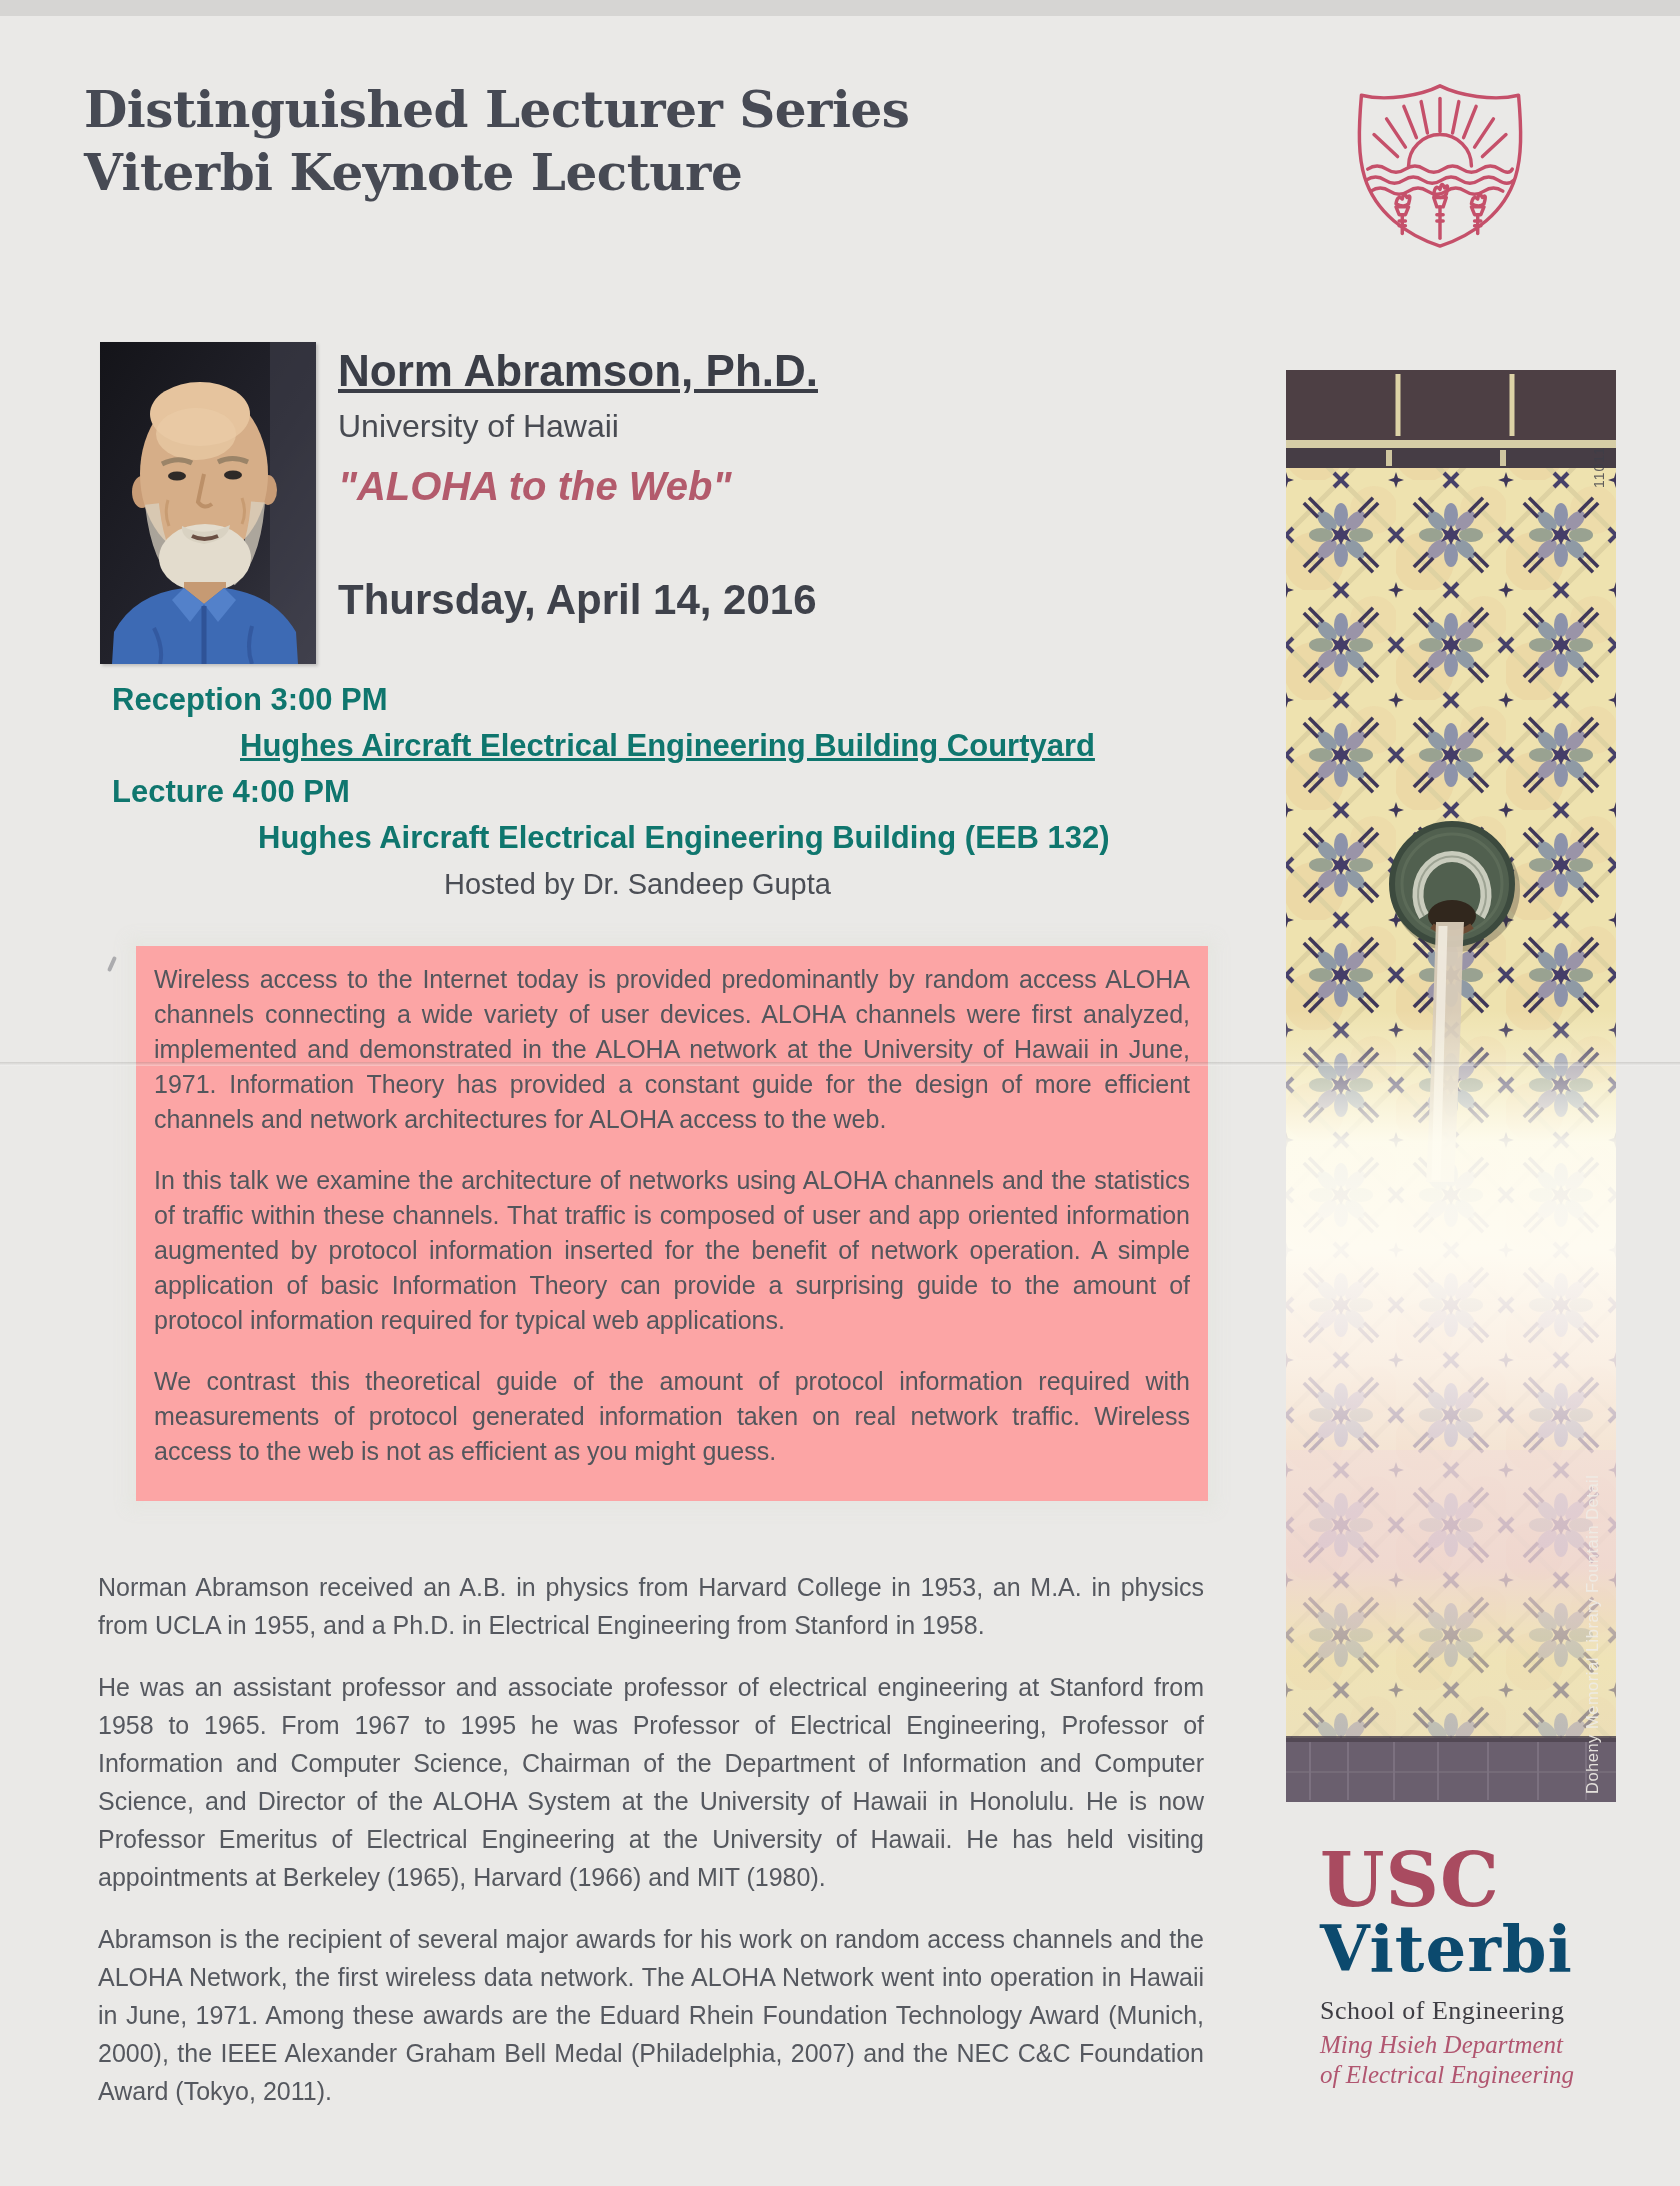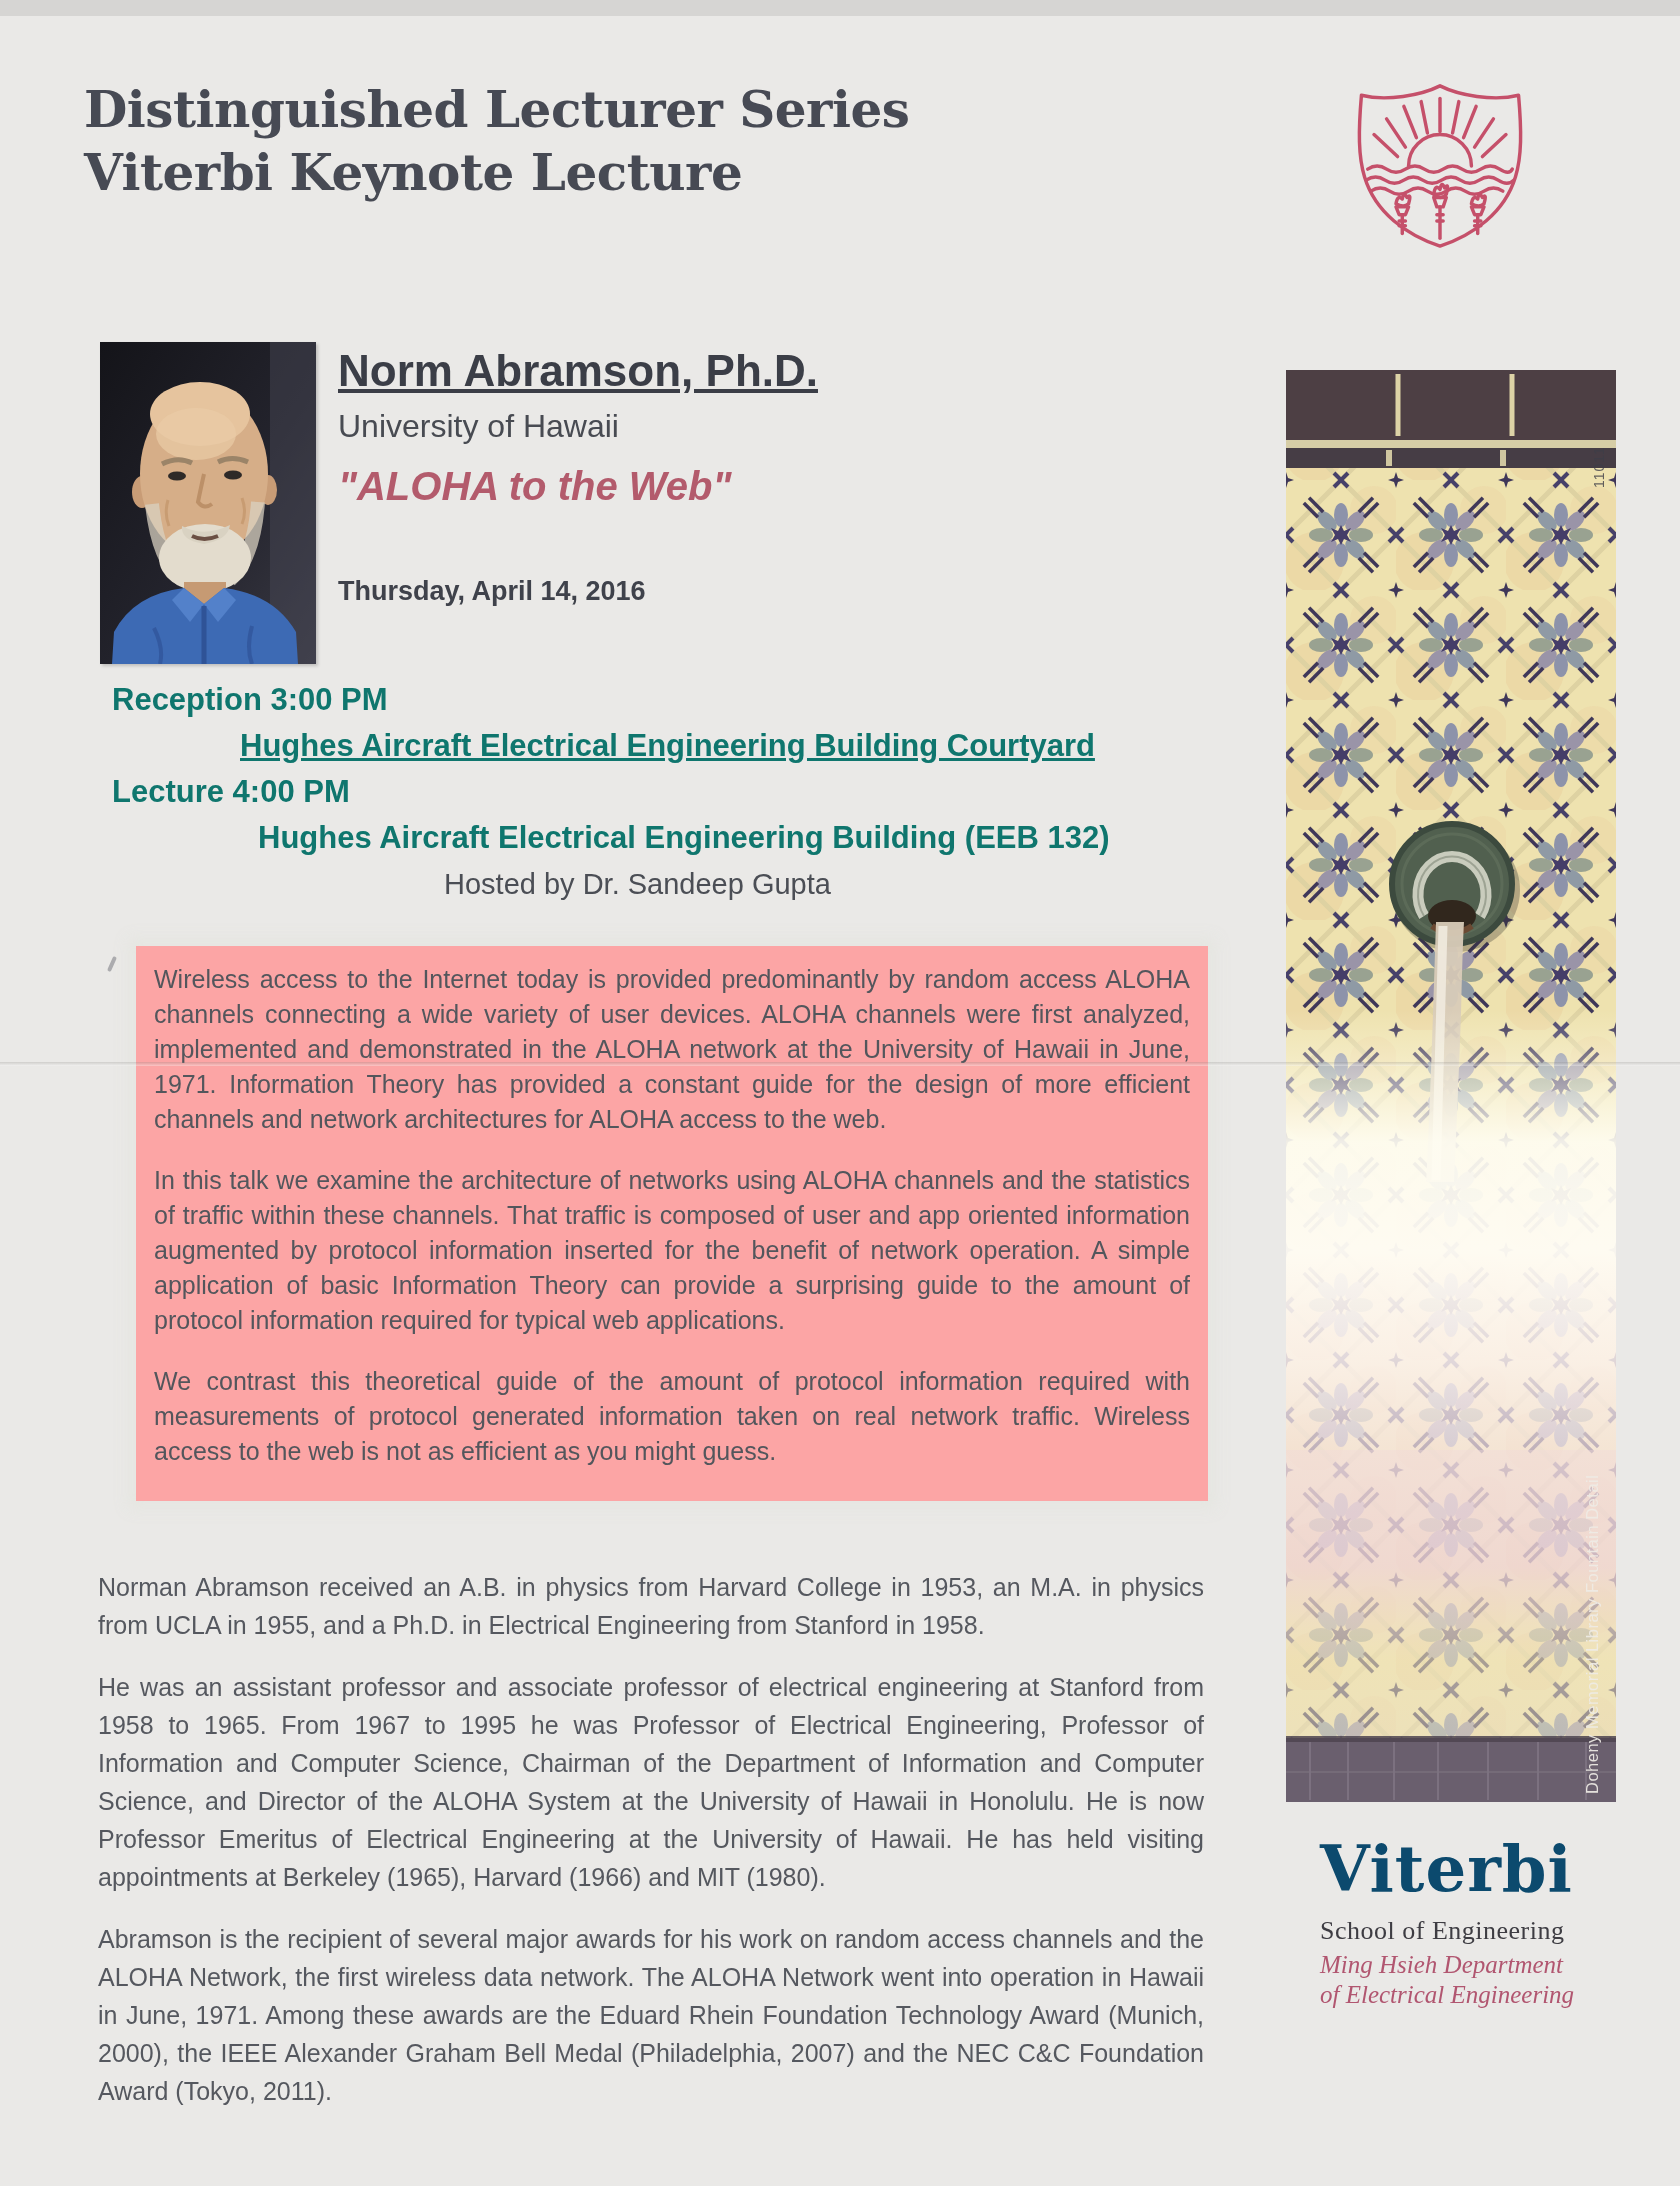--- a/index.html
+++ b/index.html
@@ -13,21 +13,21 @@
     position:absolute;left:84px;top:62px;
     font-family:"DejaVu Serif",serif;font-weight:700;
     font-size:50px;line-height:63px;letter-spacing:-0.5px;color:#474a54;
   }
   .shield{position:absolute;left:1344px;top:62px;width:192px;height:176px;}
   
   .photo{position:absolute;left:100px;top:326px;width:216px;height:322px;box-shadow:2px 2px 3px rgba(0,0,0,.18);}
   .speaker-name{position:absolute;left:338px;top:330px;font-size:44px;font-weight:700;color:#3b3e47;text-decoration:underline;}
   .speaker-affiliation{position:absolute;left:338px;top:392px;font-size:32px;color:#484b52;}
   .talk-title{position:absolute;left:338px;top:448px;font-size:40px;font-weight:700;font-style:italic;color:#b35b6c;}
-  .lecture-date{position:absolute;left:338px;top:560px;font-size:27px;font-weight:700;color:#3f424b;}
+  .lecture-date{position:absolute;left:338px;top:560px;font-size:42px;font-weight:700;color:#3f424b;}
   
   .evt{position:absolute;font-size:31px;font-weight:700;color:#0f766e;white-space:nowrap;}
   .evt-reception{left:112px;top:666px;}
   .evt-reception-loc{left:240px;top:712px;text-decoration:underline;}
   .evt-lecture{left:112px;top:758px;}
   .evt-lecture-loc{left:258px;top:804px;}
   .evt-host{left:444px;top:852px;font-weight:400;font-size:29px;color:#4b4e55;}
   
   .abstract-box{
     position:absolute;left:136px;top:930px;width:1036px;
@@ -262,20 +262,21 @@
       <rect x="0" y="1366" width="330" height="6" fill="#4e4450" opacity="0.85"></rect>
       <path d="M24 1372 L24 1430 M62 1372 L62 1430 M108 1372 L108 1430 M152 1372 L152 1430 M202 1372 L202 1430 M252 1372 L252 1430 M300 1372 L300 1430" stroke="#8b8090" stroke-width="2" opacity="0.55"></path>
       <path d="M0 1402 L330 1402" stroke="#7d7380" stroke-width="2" opacity="0.6"></path>
 
       <text transform="translate(312,1424) rotate(-90)" font-family="Liberation Sans, sans-serif" font-size="16.5" letter-spacing="0.5" fill="#efece6" opacity="0.92">Doheny Memorial Library Fountain Detail</text>
       <text transform="translate(318,118) rotate(-90)" font-family="Liberation Sans, sans-serif" font-size="14" letter-spacing="1" fill="#3e3e48" opacity="0.8">11011</text>
     </svg>
   </div>
 
   <div class="logo">
+    <div class="logo-usc">USC</div>
     <div class="logo-viterbi">Viterbi</div>
     <div class="logo-school">School of Engineering</div>
     <div class="logo-dept">Ming Hsieh Department</div>
     <div class="logo-dept" style="margin-top:0;">of Electrical Engineering</div>
   </div>
 
   <div class="crease"></div>
   <div class="scan-bottom"></div>
 
 </div>

